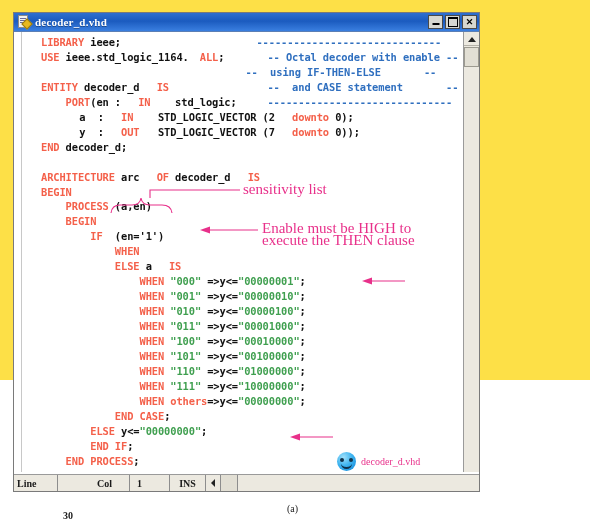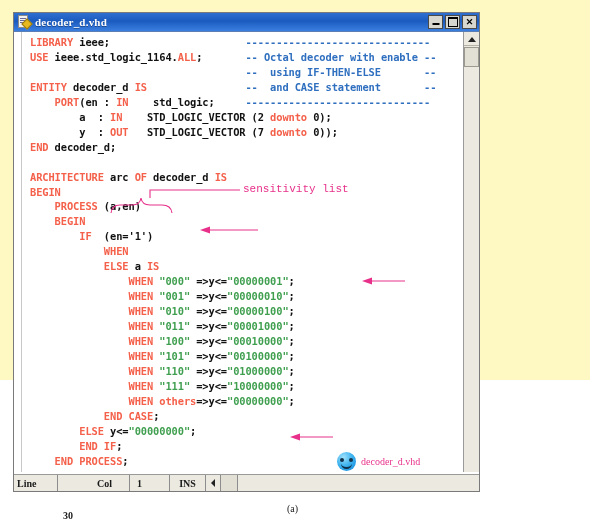--- a/index.html
+++ b/index.html
@@ -9,21 +9,21 @@
     width: 590px;
     height: 524px;
     overflow: hidden;
     font-family: "Liberation Sans", sans-serif;
   }
 
   #root {
     position: relative;
     width: 590px;
     height: 380px;
-    background: #fef9c3;
+    background: #fde047;
   }
 
   
   .window {
     position: absolute;
     left: 13px;
     top: 12px;
     width: 467px;
     height: 480px;
     border: 1px solid #7a7a7a;
@@ -149,21 +149,21 @@
     padding: 3px 0 0 8px;
     font-family: "DejaVu Sans Mono", "Liberation Mono", monospace;
     font-size: 10.4px;
     line-height: 14.95px;
     font-weight: bold;
     color: #111111;
     white-space: pre;
     letter-spacing: -0.1px;
   }
 
-  .kw  { color: #f4604a; }   
+  .kw  { color: #f4604a; margin-left: 11px; }   
   .cm  { color: #2f6fbf; }   
   .st  { color: #3f9f4f; }   
   .pl  { color: #111111; }   
 
   
   .vscroll {
     width: 15px;
     flex: 0 0 auto;
     background: #ece9e0;
     border-left: 1px solid #9a9a9a;
@@ -256,22 +256,22 @@
   
   .anno-layer {
     position: absolute;
     left: 0; top: 0;
     width: 590px; height: 524px;
     pointer-events: none;
   }
   .anno-text {
     position: absolute;
     color: #e8308a;
-    font-family: Liberation Mono, monospace;
-    font-size: 11px;
+    font-family: Liberation Serif, serif;
+    font-size: 15px;
     line-height: 11.5px;
     white-space: nowrap;
   }
 
   
   .file-badge {
     position: absolute;
     left: 337px;
     top: 452px;
     display: flex;
@@ -422,20 +422,24 @@
     <path d="M 405 281 L 372 281" fill="none" stroke="#e8308a" stroke-width="1.1"></path>
     <path d="M 362 281 L 372 277.5 L 372 284.5 Z" fill="#e8308a"></path>
 
     <path d="M 333 437 L 300 437" fill="none" stroke="#e8308a" stroke-width="1.1"></path>
     <path d="M 290 437 L 300 433.5 L 300 440.5 Z" fill="#e8308a"></path>
   </svg>
 
   <div class="anno-layer">
     <div class="anno-text" style="left:243px; top:184px;">sensitivity list</div>
 
+    <div class="anno-text" style="left:262px; top:223px;">
+      <div>Enable must be HIGH to</div>
+      <div>execute the THEN clause</div>
+    </div>
 
 
   </div>
 
   <div class="file-badge">
     <span class="badge-icon">
       <span class="eyes">
         <span class="eye e1"></span>
         <span class="eye e2"></span>
       </span>

